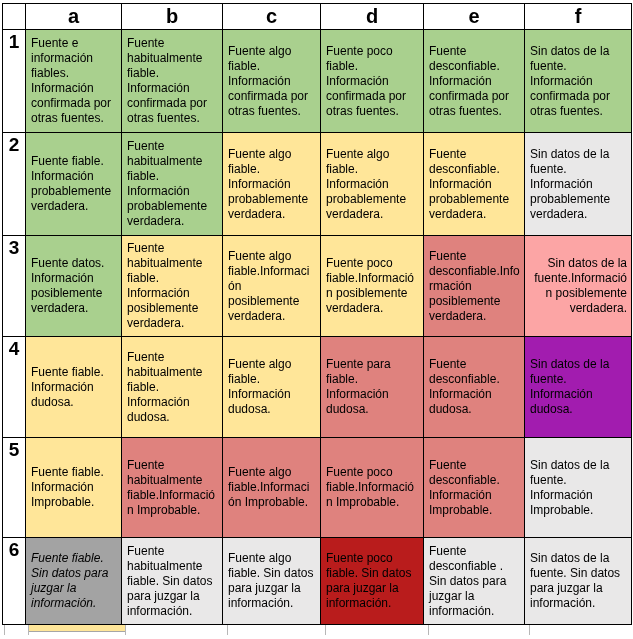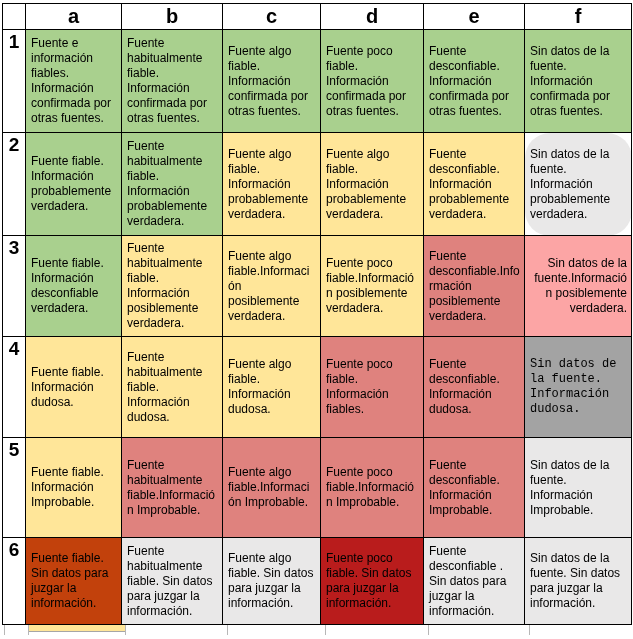--- a/index.html
+++ b/index.html
@@ -100,52 +100,52 @@
           <td class="cell" style="background-color: rgb(169, 208, 142);">Fuente desconfiable. Información confirmada por otras fuentes.</td>
           <td class="cell" style="background-color: rgb(169, 208, 142);">Sin datos de la fuente. Información confirmada por otras fuentes.</td>
         </tr>
         <tr style="height: 103px;">
           <th class="rownum">2</th>
           <td class="cell" style="background-color: rgb(169, 208, 142); margin-top: 8px;">Fuente fiable. Información probablemente verdadera.</td>
           <td class="cell" style="background-color: rgb(169, 208, 142);">Fuente habitualmente fiable. Información probablemente verdadera.</td>
           <td class="cell" style="background-color: rgb(255, 230, 153);">Fuente algo fiable. Información probablemente verdadera.</td>
           <td class="cell" style="background-color: rgb(255, 230, 153);">Fuente algo fiable. Información probablemente verdadera.</td>
           <td class="cell" style="background-color: rgb(255, 230, 153);">Fuente desconfiable. Información probablemente verdadera.</td>
-          <td class="cell" style="background-color: rgb(233, 232, 232); border-radius: 25px;">Sin datos de la fuente. Información probablemente verdadera.</td>
+          <td class="cell" style="background-color: rgb(233, 232, 232);">Sin datos de la fuente. Información probablemente verdadera.</td>
         </tr>
         <tr style="height: 101px;">
           <th class="rownum">3</th>
-          <td class="cell" style="background-color: rgb(169, 208, 142);">Fuente fiable. Información desconfiable verdadera.</td>
+          <td class="cell" style="background-color: rgb(169, 208, 142);">Fuente datos. Información posiblemente verdadera.</td>
           <td class="cell" style="background-color: rgb(255, 230, 153);">Fuente habitualmente fiable. Información posiblemente verdadera.</td>
           <td class="cell" style="background-color: rgb(255, 230, 153);">Fuente algo fiable.Información posiblemente verdadera.</td>
           <td class="cell" style="background-color: rgb(255, 230, 153);">Fuente poco fiable.Información posiblemente verdadera.</td>
           <td class="cell" style="background-color: rgb(223, 130, 126);">Fuente desconfiable.Información posiblemente verdadera.</td>
           <td class="cell" style="background-color: #fca5a5; text-align: right;">Sin datos de la fuente.Información posiblemente verdadera.</td>
         </tr>
         <tr style="height: 101px;">
           <th class="rownum">4</th>
           <td class="cell" style="background-color: rgb(255, 230, 153);">Fuente fiable. Información dudosa.</td>
           <td class="cell" style="background-color: rgb(255, 230, 153);">Fuente habitualmente fiable. Información dudosa.</td>
           <td class="cell" style="background-color: rgb(255, 230, 153);">Fuente algo fiable. Información dudosa.</td>
-          <td class="cell" style="background-color: rgb(223, 130, 126);">Fuente poco fiable. Información fiables.</td>
+          <td class="cell" style="background-color: rgb(223, 130, 126);">Fuente para fiable. Información dudosa.</td>
           <td class="cell" style="background-color: rgb(223, 130, 126);">Fuente desconfiable. Información dudosa.</td>
-          <td class="cell" style="background-color: #a3a3a3; font-family: Liberation Mono, monospace;">Sin datos de la fuente. Información dudosa.</td>
+          <td class="cell" style="background-color: #a21caf;">Sin datos de la fuente. Información dudosa.</td>
         </tr>
         <tr style="height: 100px;">
           <th class="rownum">5</th>
           <td class="cell" style="background-color: rgb(255, 230, 153);">Fuente fiable. Información Improbable.</td>
           <td class="cell" style="background-color: rgb(223, 130, 126);">Fuente habitualmente fiable.Información Improbable.</td>
           <td class="cell" style="background-color: rgb(223, 130, 126);">Fuente algo fiable.Información Improbable.</td>
           <td class="cell" style="background-color: rgb(223, 130, 126);">Fuente poco fiable.Información Improbable.</td>
           <td class="cell" style="background-color: rgb(223, 130, 126);">Fuente desconfiable. Información Improbable.</td>
           <td class="cell" style="background-color: rgb(233, 232, 232);">Sin datos de la fuente. Información Improbable.</td>
         </tr>
         <tr style="height: 87px;">
           <th class="rownum">6</th>
-          <td class="cell" style="background-color: #c2410c;">Fuente fiable. Sin datos para juzgar la información.</td>
+          <td class="cell" style="background-color: #a3a3a3; font-style: italic;">Fuente fiable. Sin datos para juzgar la información.</td>
           <td class="cell" style="background-color: rgb(233, 232, 232);">Fuente habitualmente fiable. Sin datos para juzgar la información.</td>
           <td class="cell" style="background-color: rgb(233, 232, 232);">Fuente algo fiable. Sin datos para juzgar la información.</td>
           <td class="cell" style="background-color: #b91c1c;">Fuente poco fiable. Sin datos para juzgar la información.</td>
           <td class="cell" style="background-color: rgb(233, 232, 232);">Fuente desconfiable . Sin datos para juzgar la información.</td>
           <td class="cell" style="background-color: rgb(233, 232, 232);">Sin datos de la fuente. Sin datos para juzgar la información.</td>
         </tr>
       </tbody>
   </table>
 
   <div class="bottom-strip">

